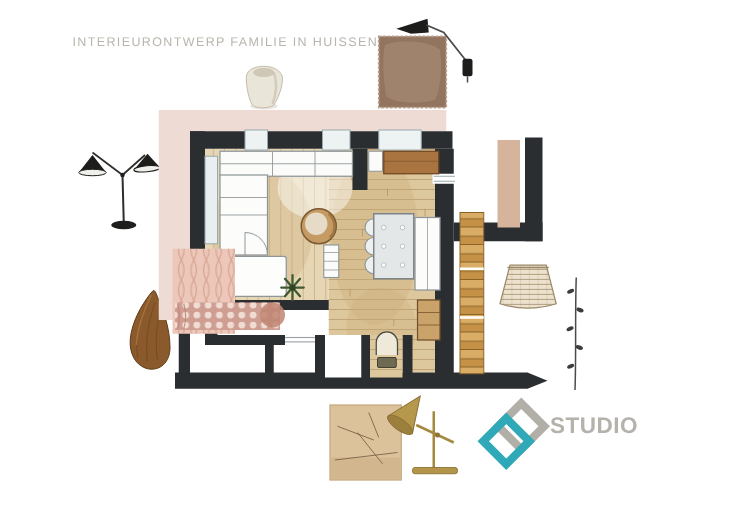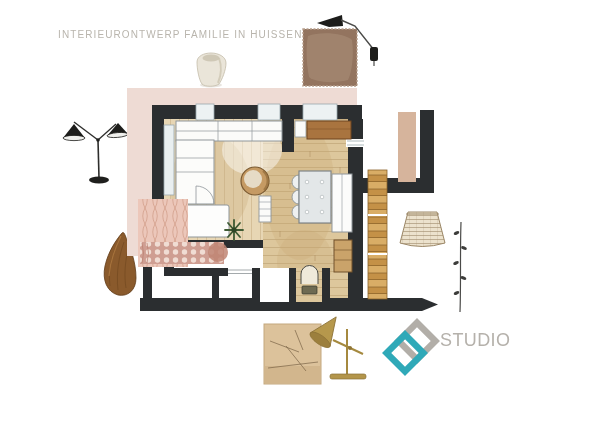--- a/index.html
+++ b/index.html
@@ -1,21 +1,21 @@
 <!DOCTYPE html>
 <html><head>
 <meta charset="utf-8">
 <style>
   html,body{margin:0;padding:0;background:#fff;}
   .board{position:relative;width:600px;height:424px;background:#ffffff;overflow:hidden;
          font-family:"Liberation Sans", sans-serif;}
   .title{position:absolute;left:58px;top:29px;font-size:10px;letter-spacing:1.1px;
          color:#b9b5ad;font-weight:400;white-space:nowrap;}
   .plan-svg{position:absolute;left:0;top:0;}
-  .logo-text{position:absolute;left:440px;top:331px;color:#b5b1ab;font-weight:normal;
+  .logo-text{position:absolute;left:440px;top:331px;color:#b5b1ab;font-weight:bold;
              font-size:18px;line-height:18px;letter-spacing:0.4px;text-align:center;}
   .logo-text div{white-space:nowrap;}
 </style>
 </head>
 <body>
 
 <div class="board">
 
   <div class="title">INTERIEURONTWERP FAMILIE IN HUISSEN</div>
 

